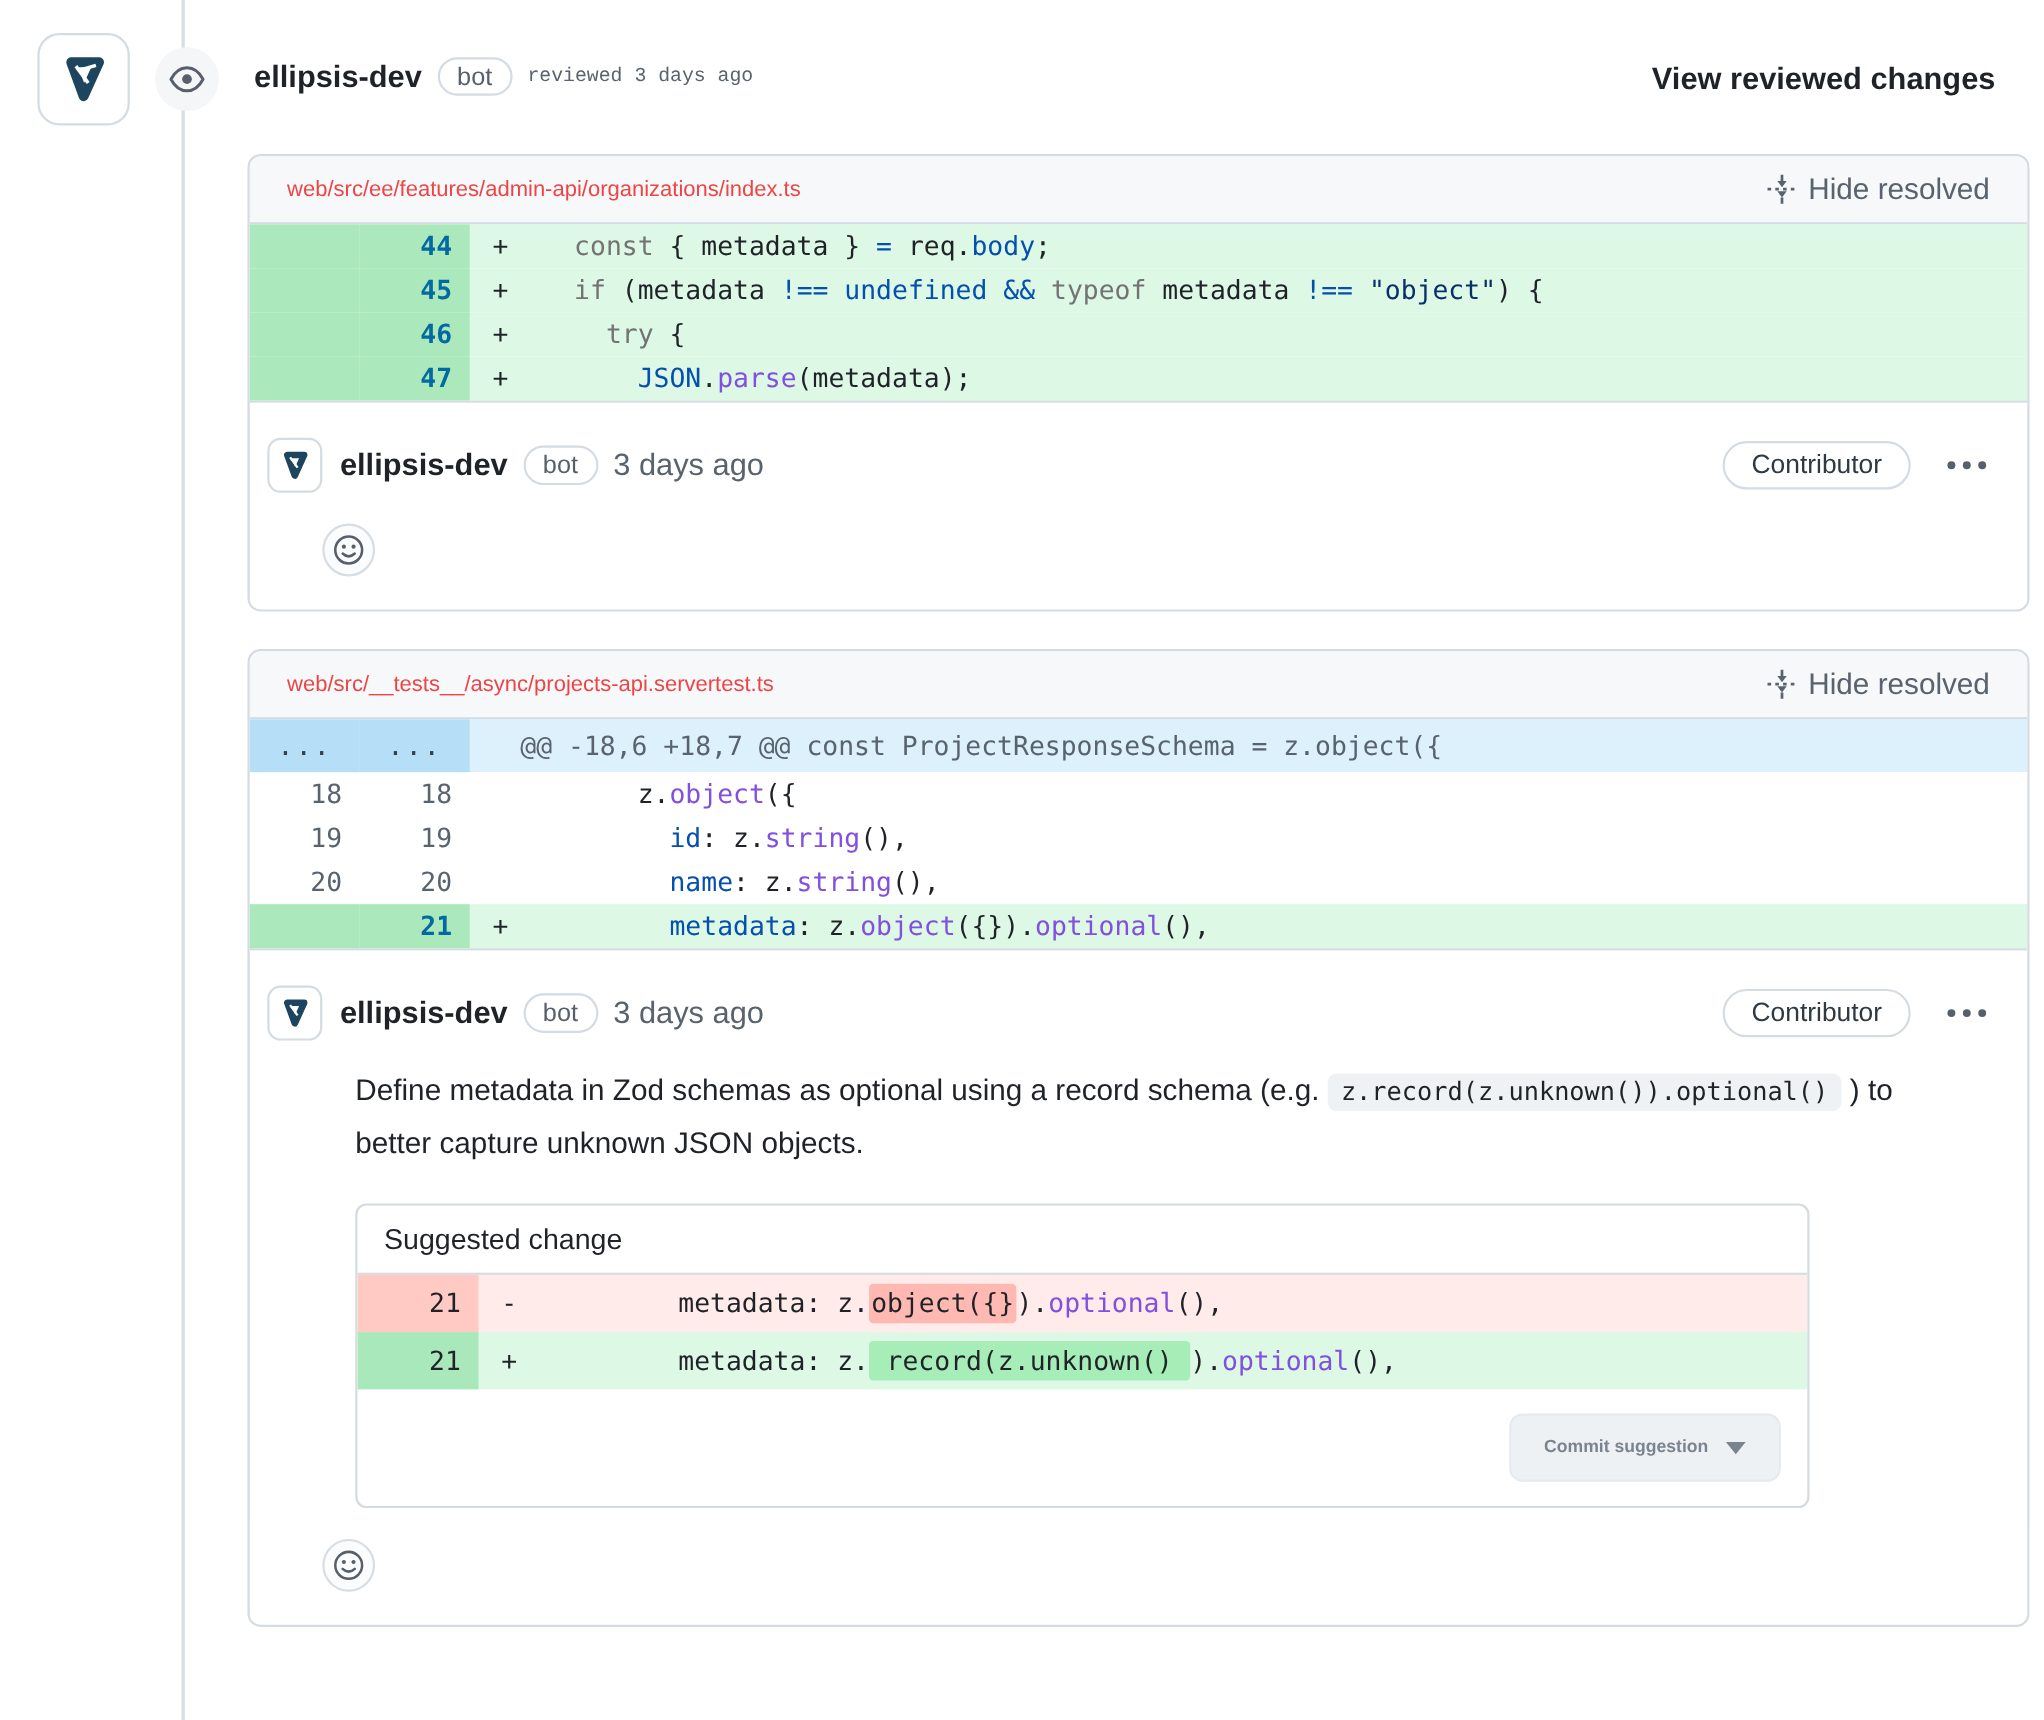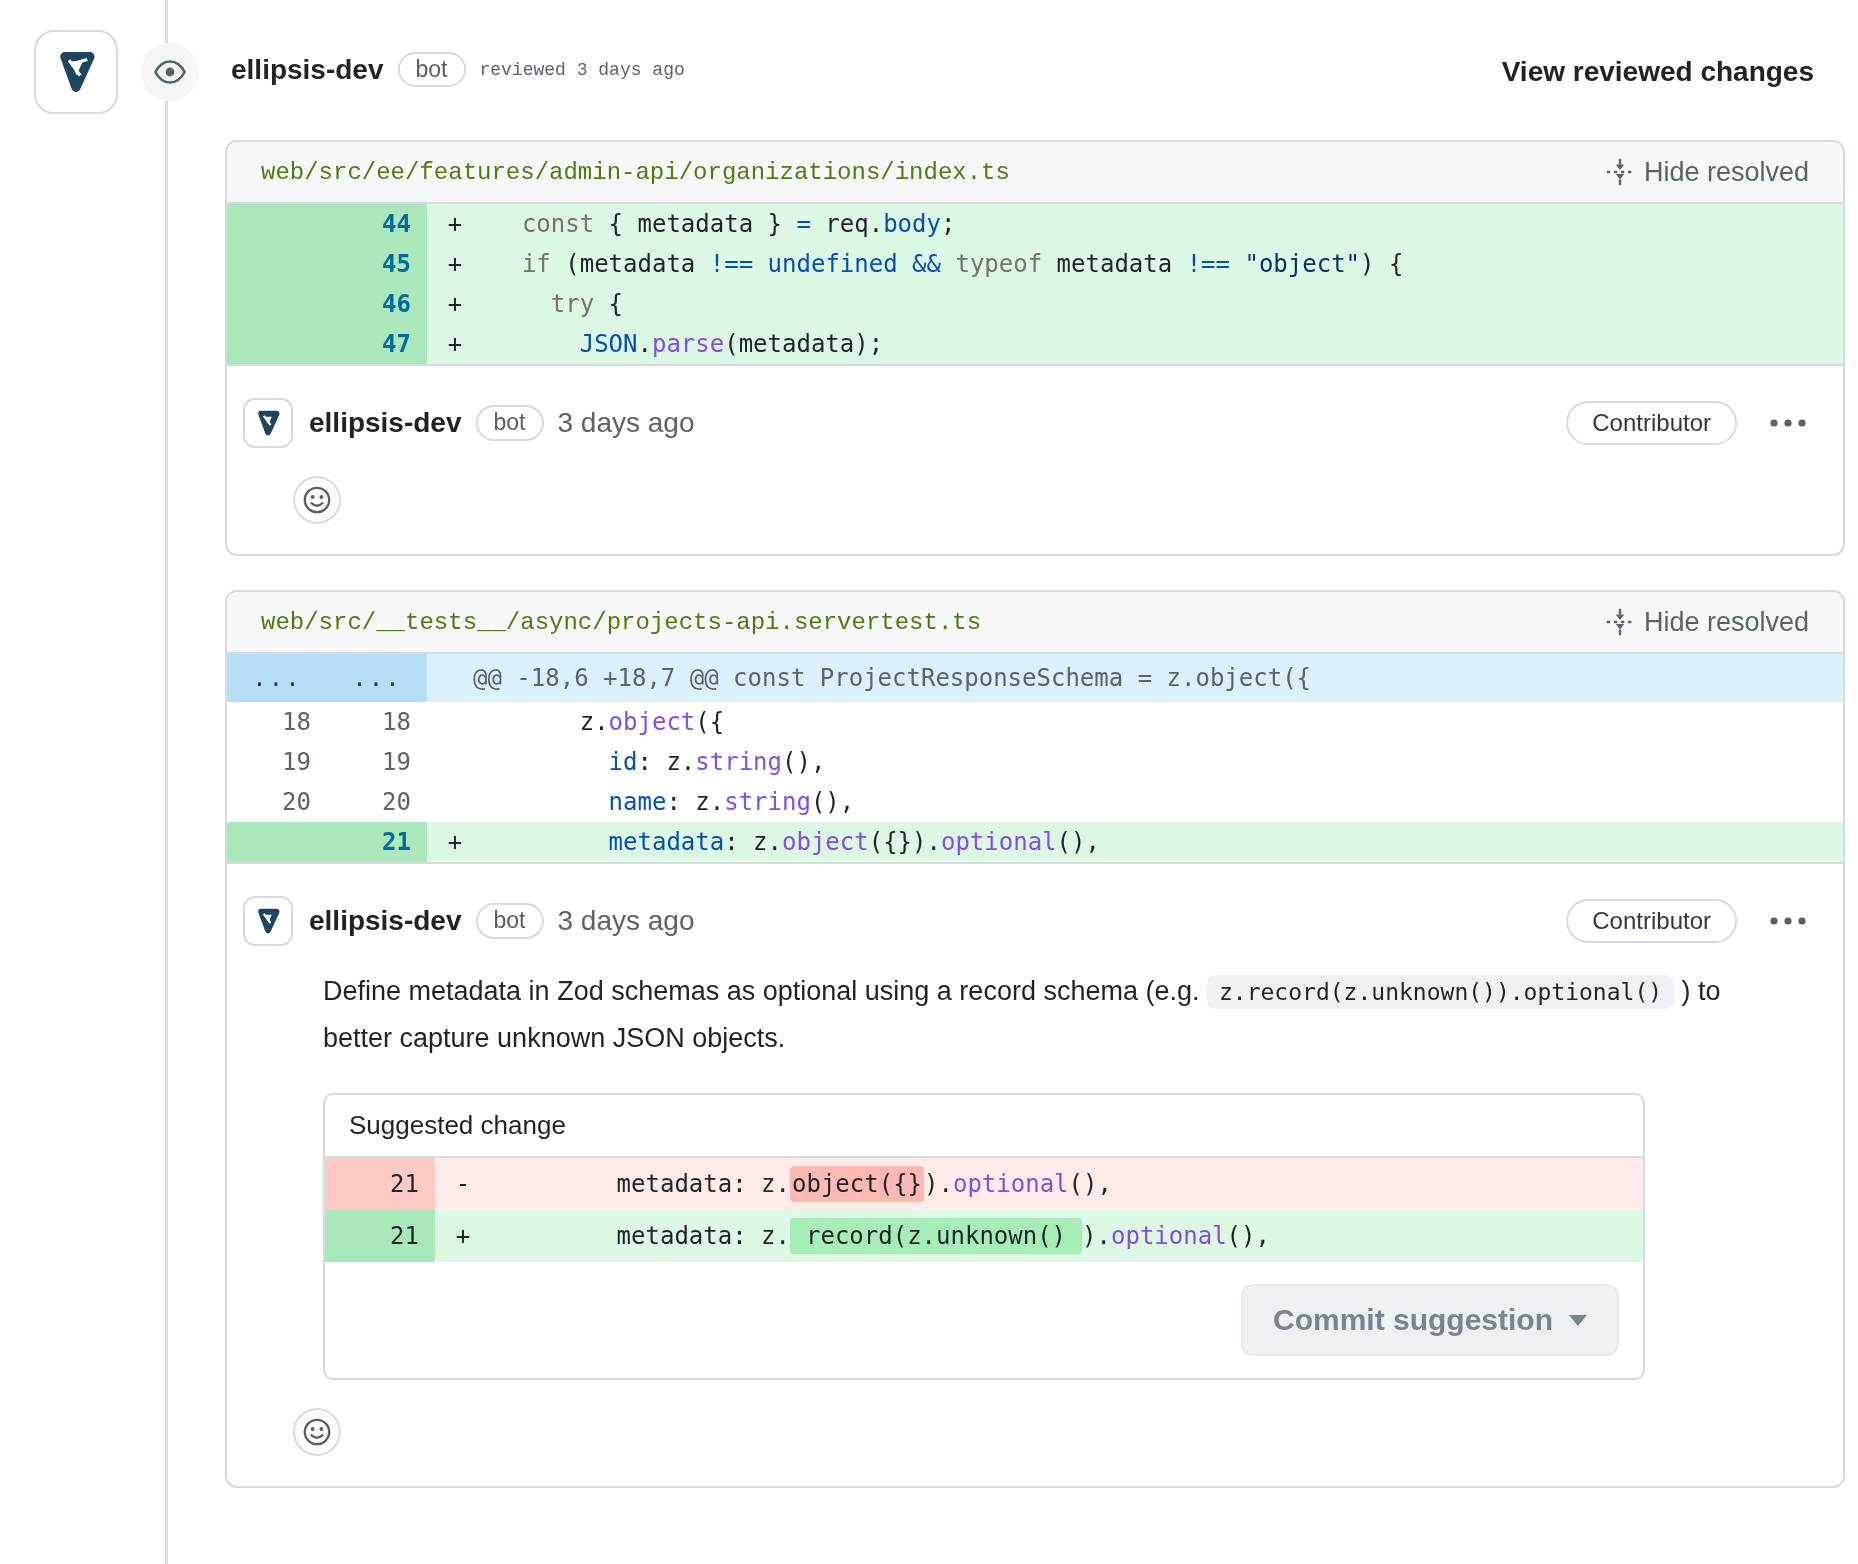--- a/index.html
+++ b/index.html
@@ -18,21 +18,21 @@
   .bot-pill{font-size:23px;color:#57606a;border:2px solid #d4dbe2;border-radius:999px;padding:3px 16px;line-height:1.1;}
   .muted{color:#59636e;}
   .head-text .action{font-size:18px;font-family:Liberation Mono, monospace;}
   .view-changes{margin-left:auto;margin-right:44px;margin-top:26px;font-size:28px;font-weight:600;color:#1f2328;cursor:pointer;}
 
   
   .card{margin-left:225px;width:1620px;border:2px solid #d4dbe2;border-radius:12px;background:#fff;
         box-sizing:border-box;overflow:hidden;position:relative;z-index:1;}
   .card+.card{margin-top:34px;}
   .file-head{display:flex;align-items:center;height:60px;background:#f6f8fa;border-bottom:2px solid #d4dbe2;padding:0 34px;}
-  .file-path{font-family:Liberation Mono, monospace;font-size:24px;color:#4d7c0f;cursor:pointer;}
+  .file-path{font-family:Liberation Sans, sans-serif;font-size:20px;color:#ef4444;cursor:pointer;}
   .hide-resolved{margin-left:auto;display:flex;align-items:center;gap:8px;color:#59636e;font-size:27px;cursor:pointer;}
 
   
   .diff{font-family:"DejaVu Sans Mono",monospace;font-size:24px;border-bottom:2px solid #d4dbe2;}
   .drow{display:grid;grid-template-columns:100px 100px 56px 1fr;height:40px;line-height:40px;}
   .drow.hunk{height:48px;line-height:48px;background:#ddf1fc;}
   .cell-old,.cell-new{text-align:right;padding-right:16px;color:#59636e;box-sizing:border-box;}
   .drow.hunk .cell-old,.drow.hunk .cell-new{background:#b6dff7;text-align:center;padding-right:0;color:#364049;letter-spacing:2px;}
   .cell-sign{text-align:center;color:#1f2328;}
   .cell-code{white-space:pre;padding-left:10px;}
@@ -61,22 +61,22 @@
               border:2px solid #d7dde3;display:flex;align-items:center;justify-content:center;cursor:pointer;box-sizing:border-box;}
 
   
   .sc-box{margin-left:80px;margin-top:32px;width:1322px;border:2px solid #d4dbe2;border-radius:10px;overflow:hidden;box-sizing:border-box;}
   .sc-head{padding:15px 24px;font-size:26px;color:#1f2328;border-bottom:2px solid #d4dbe2;}
   .srow{display:grid;grid-template-columns:110px 56px 1fr;height:52px;line-height:52px;
         font-family:"DejaVu Sans Mono",monospace;font-size:24px;}
   .srow.sdel{background:#ffebe9;} .srow.sdel .cell-old{background:#ffc9c4;color:#1f2328;}
   .srow.sadd{background:#ddf8e5;} .srow.sadd .cell-old{background:#a9e8ba;color:#1f2328;}
   .sc-foot{display:flex;justify-content:flex-end;padding:22px 24px;}
-  .commit-btn{display:flex;align-items:center;gap:16px;height:72px;padding:0 30px;border-radius:12px;
-              background:#eef1f4;border:2px solid #e6eaee;color:#7a8490;font-size:30px;font-weight:600;cursor:pointer;}
+  .commit-btn{display:flex;align-items:center;gap:16px;height:62px;padding:0 30px;border-radius:12px;
+              background:#eef1f4;border:2px solid #e6eaee;color:#7a8490;font-size:16px;font-weight:600;cursor:pointer;}
   .caret{width:0;height:0;border-left:9px solid transparent;border-right:9px solid transparent;border-top:11px solid #7a8490;}
 </style>
 </head>
 <body>
 
 <div class="page">
   <div class="timeline"></div>
 
   <div class="review-head">
     <div class="avatar-lg">

